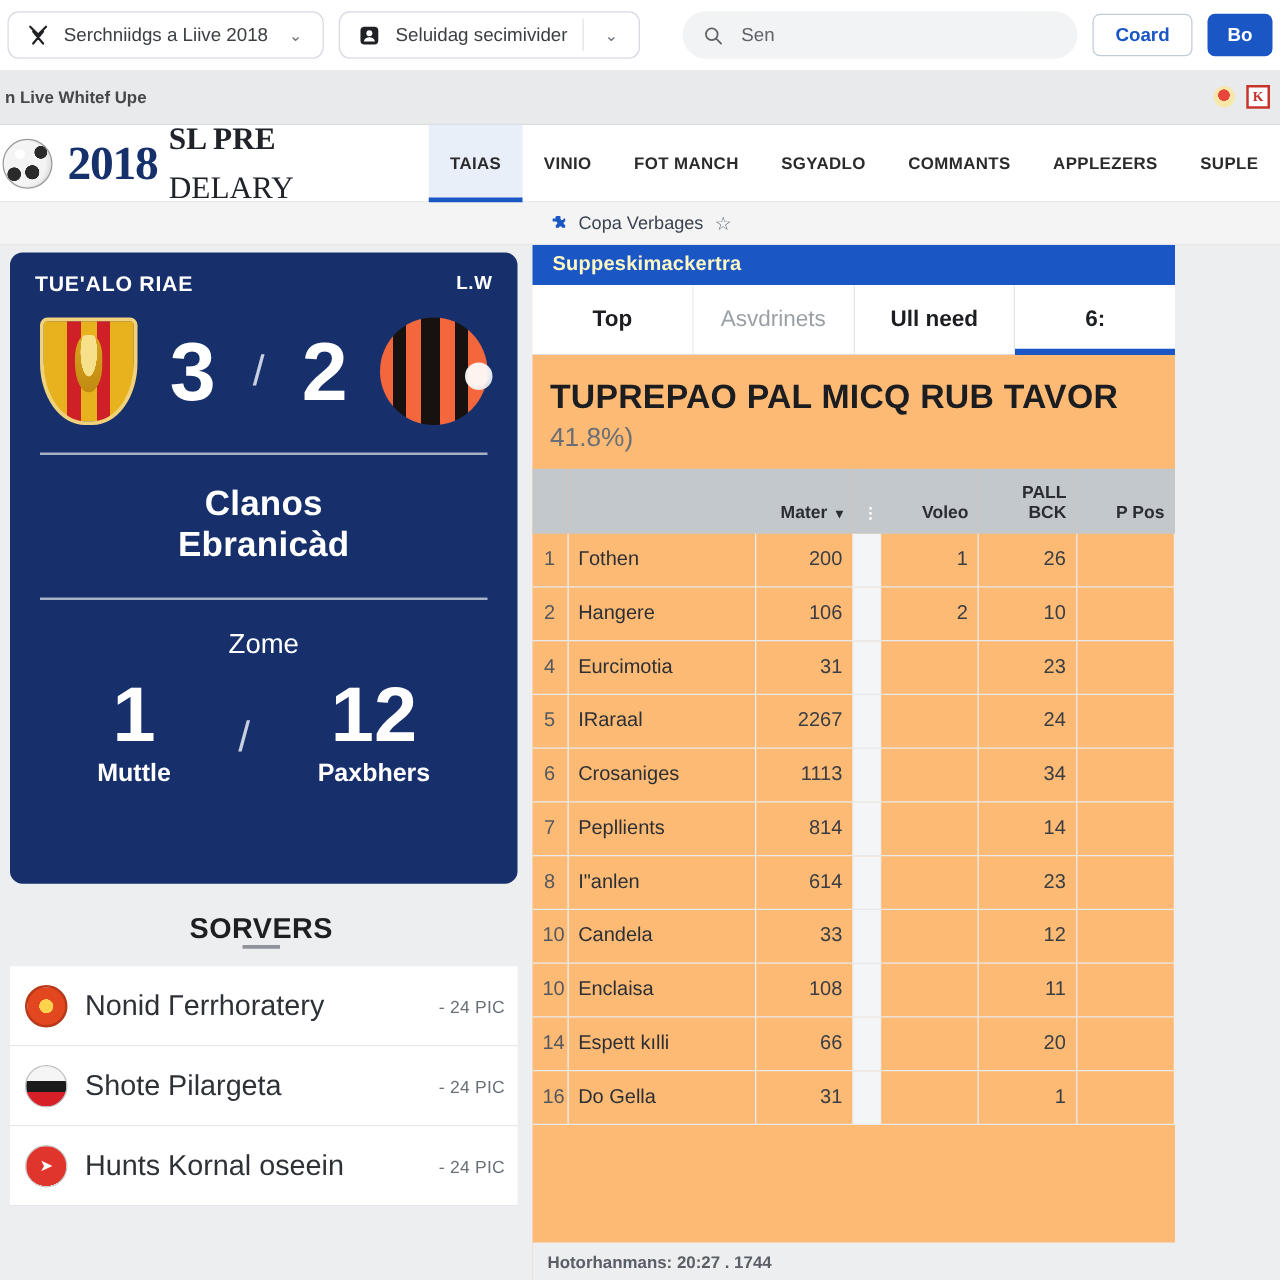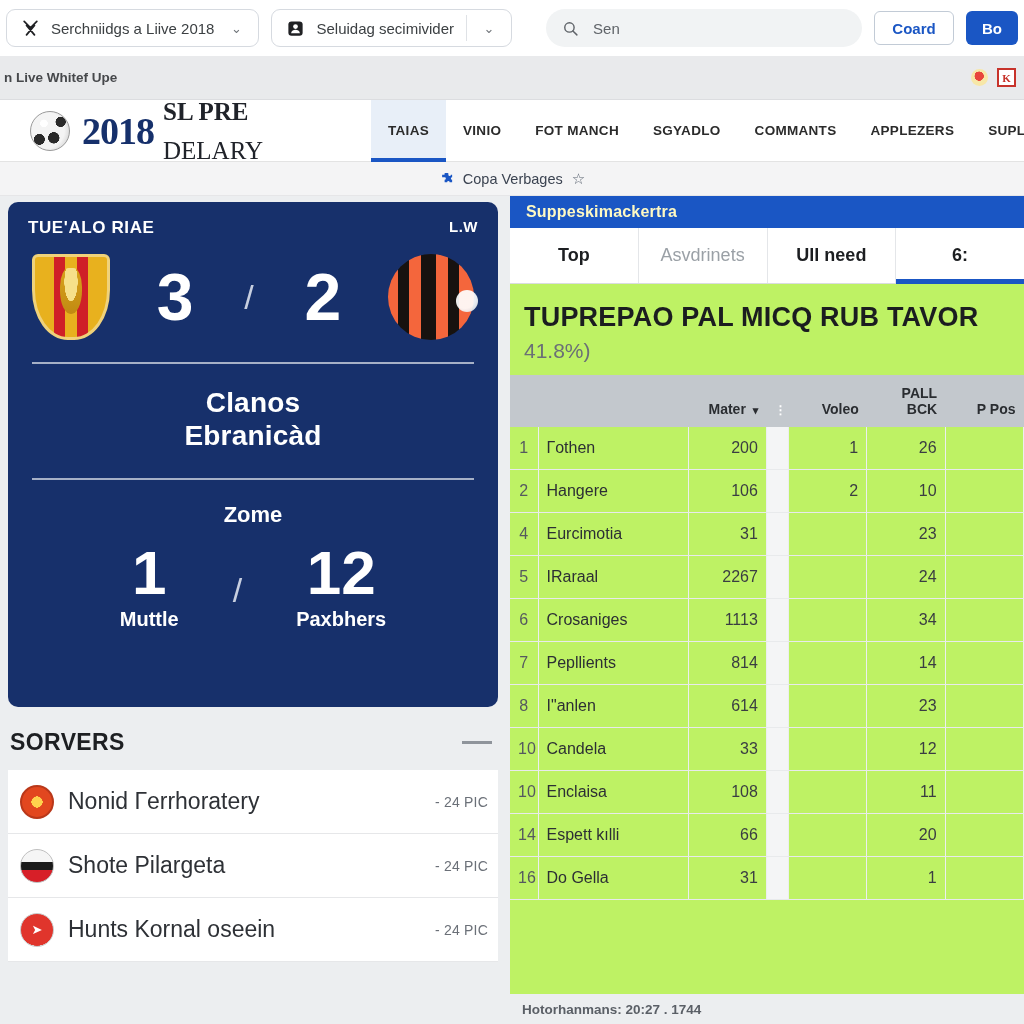--- a/index.html
+++ b/index.html
@@ -59,21 +59,21 @@
   }
   .ext-box {
     width: 19px; height: 19px; border: 2px solid #c7332b; background:#fff;
     color:#c7332b; font-size: 11px; font-weight:700; display:flex;
     align-items:center; justify-content:center; font-family:"Liberation Serif", serif;
   }
 
   
   .site-header {
     position: absolute; left: 0; top: 100px; width: 1024px; height: 62px;
-    background: #fff; display: flex; align-items: center; border-bottom: 1px solid #e3e3e3; padding-left: 28px;
+    background: #fff; display: flex; align-items: center; border-bottom: 1px solid #e3e3e3;
   }
   .brand { display: flex; align-items: center; padding-left: 2px; }
   .ball {
     width: 40px; height: 40px; border-radius: 50%;
     background:
       radial-gradient(circle at 34% 30%, #fff 0 10%, transparent 11%),
       radial-gradient(circle at 60% 68%, #2a2a2a 0 16%, transparent 17%),
       radial-gradient(circle at 22% 72%, #2a2a2a 0 13%, transparent 14%),
       radial-gradient(circle at 78% 26%, #2a2a2a 0 12%, transparent 13%),
       radial-gradient(circle at 40% 48%, #f4f4f4 0 60%, #bdbdbd 100%);
@@ -115,21 +115,21 @@
   .crumb-text { font-size: 14.5px; color: #3b4351; }
   .crumb-star { color: #5b6472; font-size: 15px; }
 
   
   .page {
     position: absolute; left: 0; top: 196px; width: 1024px; height: 828px;
     background: #eceef0; display: flex; gap: 0;
   }
 
   
-  .left-col { width: 510px; padding: 6px 12px 0 8px; }
+  .left-col { width: 426px; padding: 6px 12px 0 8px; }
   .scorecard {
     background: #17306b; border-radius: 10px; padding: 16px 20px 22px;
     color: #fff; height: 505px; display: flex; flex-direction: column;
   }
   .sc-top { display: flex; align-items: flex-start; justify-content: space-between; }
   .sc-comp {
     font-weight: 700; font-size: 17px; letter-spacing: 0.6px;
     font-family: "Liberation Sans", sans-serif;
   }
   .sc-lw { font-weight: 700; font-size: 15px; letter-spacing: 0.5px; }
@@ -168,31 +168,32 @@
     line-height: 1; color: #fff;
   }
   .sc-slash { font-size: 34px; color: #c8cfe0; font-weight: 300; padding: 0 4px; }
 
   .sc-rule { height: 2px; background: rgba(255,255,255,.62); margin: 22px 4px 0; }
   .sc-teams { text-align: center; margin-top: 22px; }
   .sc-team-line {
     font-weight: 700; font-size: 28px; line-height: 1.18; letter-spacing: .2px;
   }
   .sc-rule2 { height: 2px; background: rgba(255,255,255,.62); margin: 26px 4px 0; }
-  .sc-zone { text-align: center; font-weight: 700; font-size: 22px; margin-top: 22px; }
+  .sc-zone { text-align: center; font-weight: 400; font-size: 22px; margin-top: 22px; }
   .sc-stats { display: flex; align-items: flex-start; justify-content: center; gap: 54px; margin-top: 14px; }
   .sc-stat { text-align: center; }
   .sc-stat-num { font-weight: 700; font-size: 62px; line-height: 1; }
   .sc-stat-lbl { font-weight: 700; font-size: 20px; margin-top: 4px; }
   .sc-stat-slash { font-size: 34px; color: #c8cfe0; font-weight: 300; align-self: center; margin-top: 8px; }
 
   
   .sorvers-head {
     display: flex; align-items: center; justify-content: space-between;
     padding: 22px 6px 14px 2px;
+    flex-direction: column;
   }
   .sorvers-title {
     font-weight: 700; font-size: 23px; letter-spacing: .4px; color: #1d1f22;
     font-family: "Liberation Sans", sans-serif;
   }
   .sorvers-collapse { width: 30px; height: 3px; background: #8f949b; }
   .srv-item {
     display: flex; align-items: center; height: 64px; background: #fff;
     border-bottom: 1px solid #e6e7e9; padding: 0 10px 0 12px;
   }
@@ -204,21 +205,21 @@
   .srv-name { font-size: 23px; color: #2e3136; font-weight: 400; }
   .srv-meta { margin-left: auto; font-size: 14px; color: #6b7078; letter-spacing: .2px; }
 
   
   .right-col { width: 514px; position: relative; }
   .panel-title {
     background: #1a56c4; color: #fef9c3; font-weight: 700; font-size: 16px;
     height: 32px; display: flex; align-items: center; padding-left: 16px;
     letter-spacing: .2px;
   }
-  .panel-body { background: #bef264; height: 796px; position: relative; }
+  .panel-body { background: #fdba74; height: 796px; position: relative; }
   .ptabs { display: flex; height: 56px; border-bottom: 1px solid #dadce0; background: #fff; }
   .ptab {
     flex: 1; display: flex; align-items: center; justify-content: center;
     font-size: 18px; color: #1c1e21; font-weight: 700; border-right: 1px solid #e4e6e9;
     position: relative; background: #fff;
   }
   .ptab.muted { color: #9aa0a6; font-weight: 400; }
   .ptab.active-blue::after {
     content:""; position:absolute; left:0; right:0; bottom:-1px; height:5px; background:#1a56c4;
   }

